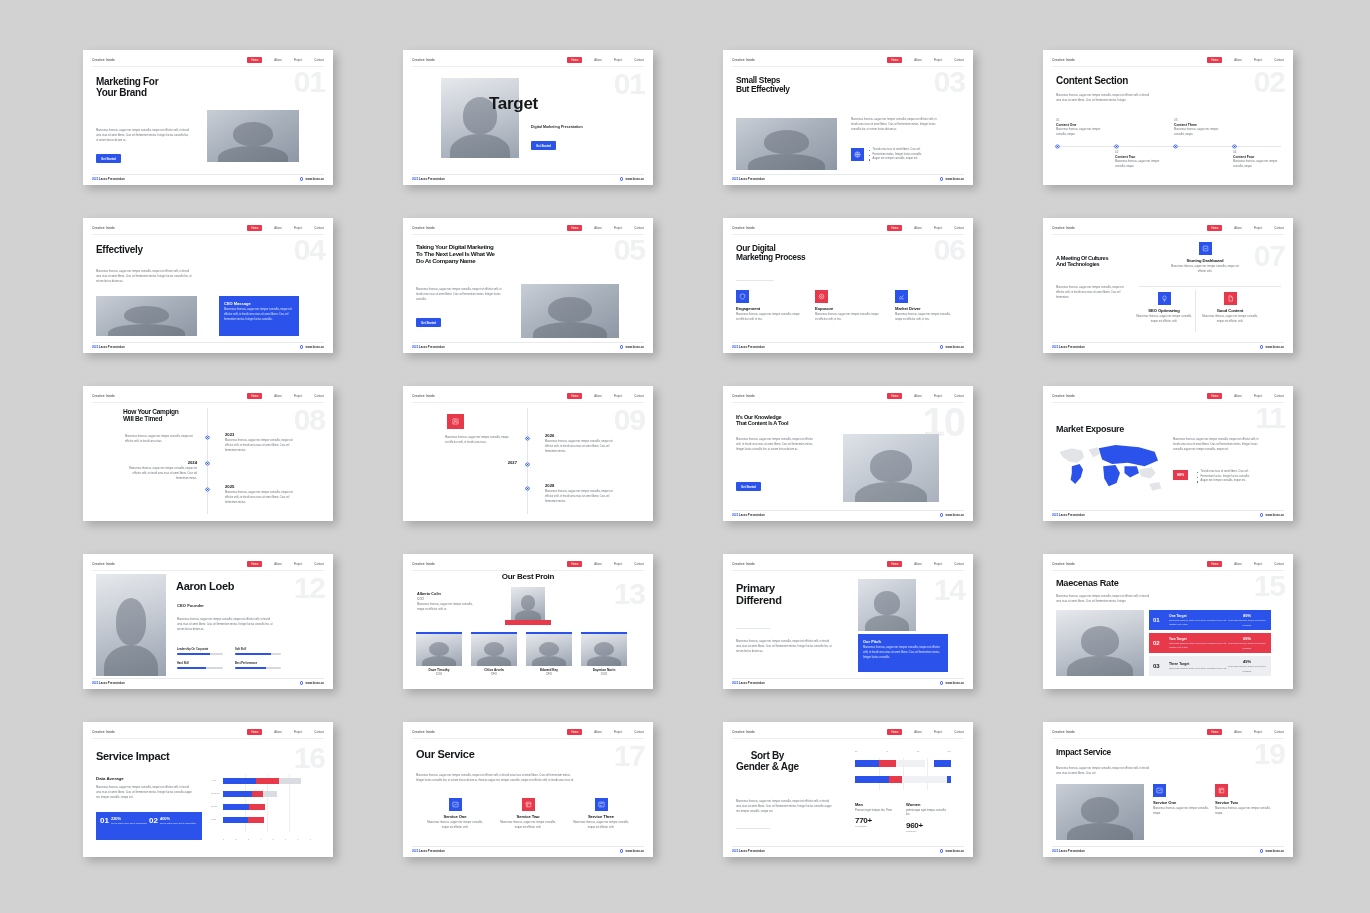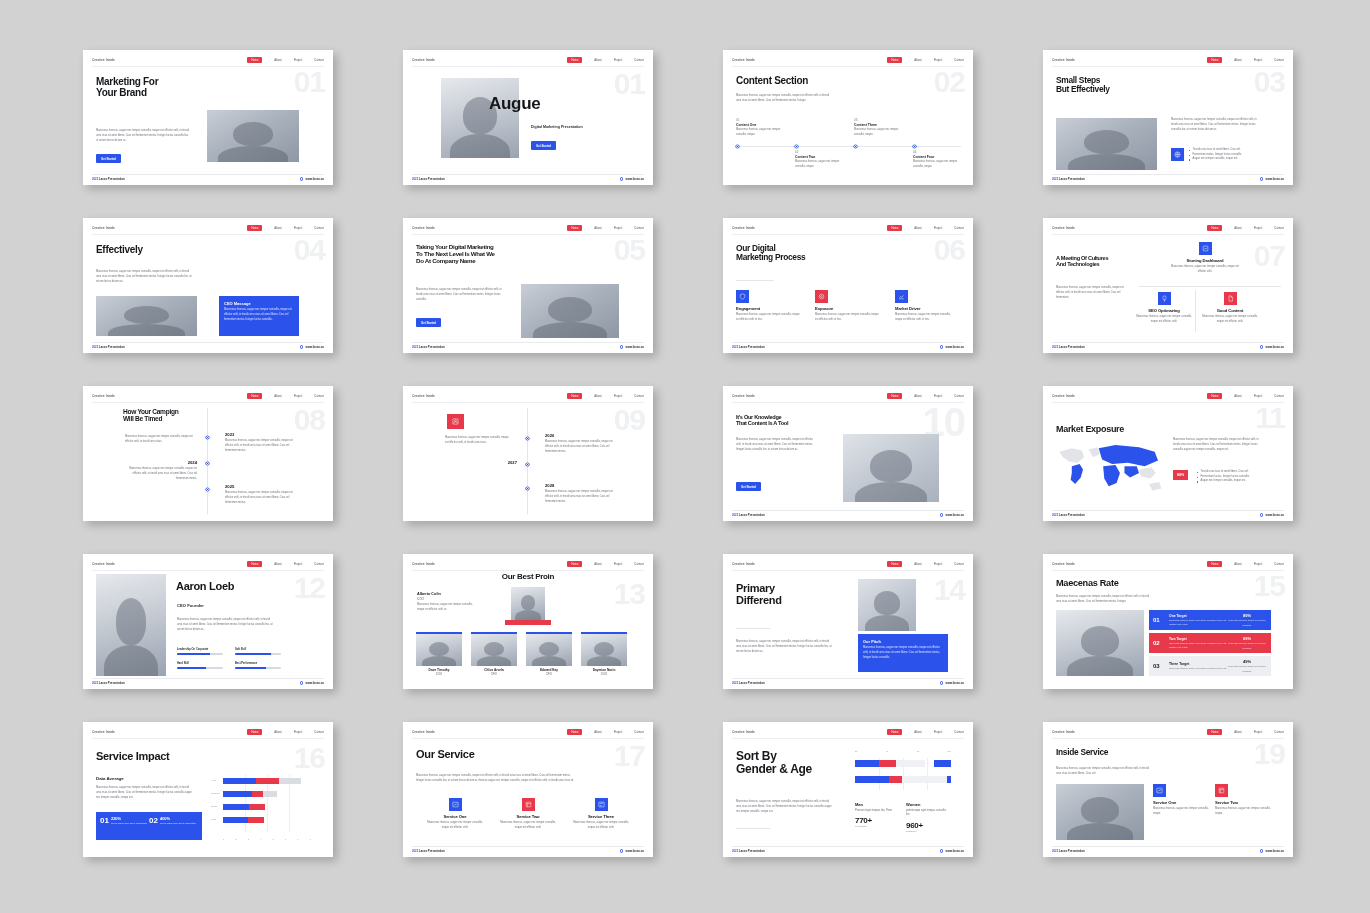--- a/index.html
+++ b/index.html
@@ -143,73 +143,29 @@
    <div class="nav">
     <span class="pill">Home</span>
     <span>About</span>
     <span>Project</span>
     <span>Contact</span>
    </div>
   </div>
   <div class="rule"></div>
   <div class="num" style="right:8px; top:22px; font-size:30px;">01</div>
   <div class="imgph p" style="position:absolute; left:38px; top:28px; width:78px; height:80px;"></div>
-  <h1 class="t" style="position:absolute; left:86px; top:44px; font-size:17px;">Augue</h1>
+  <h1 class="t" style="position:absolute; left:86px; top:44px; font-size:17px;">Target</h1>
   <div style="position:absolute; left:128px; top:75px; font-size:3.6px; font-weight:bold; color:#2b2b2b;">Digital Marketing Presentation</div>
   <div class="btn" style="position:absolute; left:128px; top:91px;">Get Started</div>
   <div class="footer">
    <div class="fl"><em>2023</em><span> Lasxo Presentation</span></div>
    <div class="fr">
             <span class="globe"></span>
             <span>www.lasxo.co</span>
           </div>
-  </div>
- </div>
-</div>
-
-<div class="slide">
- <div class="inner">
-  <div class="topbar">
-   <div class="brand">Creative Inside</div>
-   <div class="nav">
-    <span class="pill">Home</span>
-    <span>About</span>
-    <span>Project</span>
-    <span>Contact</span>
-   </div>
-  </div>
-  <div class="rule"></div>
-  <div class="num" style="right:8px; top:20px; font-size:30px;">02</div>
-  <h1 class="t" style="position:absolute; left:13px; top:25px;">Content Section</h1>
-  <p class="lorem" style="position:absolute; left:13px; top:44px; width:98px;">Maecenas rhoncus, augue nec tempor convallis, neque est efficitur velit, in tincidi urna risus sit amet libero. Cras vel fermentum metus. Integer.</p>
-
-  <div class="hline" style="position:absolute; left:13px; right:12px; top:96px;"></div>
-  <div style="position:absolute; left:13px; top:94.5px;" class="dot"></div>
-  <div style="position:absolute; left:72px; top:94.5px;" class="dot"></div>
-  <div style="position:absolute; left:131px; top:94.5px;" class="dot"></div>
-  <div style="position:absolute; left:190px; top:94.5px;" class="dot"></div>
-  <div style="position:absolute; left:13px; top:68px; width:54px;">
-   <div class="kicker">01</div>
-   <div class="h4" style="margin-top:1px;">Content One</div>
-   <p class="lorem" style="margin-top:1px;">Maecenas rhoncus, augue nec tempor convallis, neque.</p>
-  </div>
-  <div style="position:absolute; left:131px; top:68px; width:54px;">
-   <div class="kicker">03</div>
-   <div class="h4" style="margin-top:1px;">Content Three</div>
-   <p class="lorem" style="margin-top:1px;">Maecenas rhoncus, augue nec tempor convallis, neque.</p>
-  </div>
-  <div style="position:absolute; left:72px; top:100px; width:54px;">
-   <div class="kicker">02</div>
-   <div class="h4" style="margin-top:1px;">Content Two</div>
-   <p class="lorem" style="margin-top:1px;">Maecenas rhoncus, augue nec tempor convallis, neque.</p>
-  </div>
-  <div style="position:absolute; left:190px; top:100px; width:50px;">
-   <div class="kicker">04</div>
-   <div class="h4" style="margin-top:1px;">Content Four</div>
-   <p class="lorem" style="margin-top:1px;">Maecenas rhoncus, augue nec tempor convallis, neque.</p>
   </div>
  </div>
 </div>
 
 <div class="slide">
  <div class="inner">
   <div class="topbar">
    <div class="brand">Creative Inside</div>
    <div class="nav">
     <span class="pill">Home</span>
@@ -234,20 +190,64 @@
    <li>Tincidi urna risus sit amet libero. Cras vel.</li>
    <li>Fermentum metus. Integer luctus convallis.</li>
    <li>Augue nec tempor convallis, neque est.</li>
   </ul>
   <div class="footer">
    <div class="fl"><em>2023</em><span> Lasxo Presentation</span></div>
    <div class="fr">
             <span class="globe"></span>
             <span>www.lasxo.co</span>
           </div>
+  </div>
+ </div>
+</div>
+
+<div class="slide">
+ <div class="inner">
+  <div class="topbar">
+   <div class="brand">Creative Inside</div>
+   <div class="nav">
+    <span class="pill">Home</span>
+    <span>About</span>
+    <span>Project</span>
+    <span>Contact</span>
+   </div>
+  </div>
+  <div class="rule"></div>
+  <div class="num" style="right:8px; top:20px; font-size:30px;">02</div>
+  <h1 class="t" style="position:absolute; left:13px; top:25px;">Content Section</h1>
+  <p class="lorem" style="position:absolute; left:13px; top:44px; width:98px;">Maecenas rhoncus, augue nec tempor convallis, neque est efficitur velit, in tincidi urna risus sit amet libero. Cras vel fermentum metus. Integer.</p>
+
+  <div class="hline" style="position:absolute; left:13px; right:12px; top:96px;"></div>
+  <div style="position:absolute; left:13px; top:94.5px;" class="dot"></div>
+  <div style="position:absolute; left:72px; top:94.5px;" class="dot"></div>
+  <div style="position:absolute; left:131px; top:94.5px;" class="dot"></div>
+  <div style="position:absolute; left:190px; top:94.5px;" class="dot"></div>
+  <div style="position:absolute; left:13px; top:68px; width:54px;">
+   <div class="kicker">01</div>
+   <div class="h4" style="margin-top:1px;">Content One</div>
+   <p class="lorem" style="margin-top:1px;">Maecenas rhoncus, augue nec tempor convallis, neque.</p>
+  </div>
+  <div style="position:absolute; left:131px; top:68px; width:54px;">
+   <div class="kicker">03</div>
+   <div class="h4" style="margin-top:1px;">Content Three</div>
+   <p class="lorem" style="margin-top:1px;">Maecenas rhoncus, augue nec tempor convallis, neque.</p>
+  </div>
+  <div style="position:absolute; left:72px; top:100px; width:54px;">
+   <div class="kicker">02</div>
+   <div class="h4" style="margin-top:1px;">Content Two</div>
+   <p class="lorem" style="margin-top:1px;">Maecenas rhoncus, augue nec tempor convallis, neque.</p>
+  </div>
+  <div style="position:absolute; left:190px; top:100px; width:50px;">
+   <div class="kicker">04</div>
+   <div class="h4" style="margin-top:1px;">Content Four</div>
+   <p class="lorem" style="margin-top:1px;">Maecenas rhoncus, augue nec tempor convallis, neque.</p>
   </div>
  </div>
 </div>
 
 <div class="slide">
  <div class="inner">
   <div class="topbar">
    <div class="brand">Creative Inside</div>
    <div class="nav">
     <span class="pill">Home</span>
@@ -870,21 +870,21 @@
   <div class="topbar">
    <div class="brand">Creative Inside</div>
    <div class="nav">
     <span class="pill">Home</span>
     <span>About</span>
     <span>Project</span>
     <span>Contact</span>
    </div>
   </div>
   <div class="rule"></div>
-  <h1 class="t" style="position:absolute; left:13px; top:28px; font-size:12px; white-space:pre-line;">Sort By
+  <h1 class="t" style="position:absolute; left:13px; top:28px; font-size:10px; white-space:pre-line;text-align:center;">Sort By
 Gender &amp; Age</h1>
   <p class="lorem" style="position:absolute; left:13px; top:78px; width:96px;">Maecenas rhoncus, augue nec tempor convallis, neque est efficitur velit, in tincidi urna risus sit amet libero. Cras vel fermentum metus. Integer luctus convallis augue nec tempor convallis, neque est.</p>
   <div class="hline" style="position:absolute; left:13px; top:106px; width:34px;"></div>
 
   <div style="position:absolute; left:132px; top:28px; width:96px; height:40px;">
    <div style="position:absolute; left:0; right:0; top:0; display:flex; justify-content:space-between;">
      <span class="chart-axis">25</span>
      <span class="chart-axis">40</span>
      <span class="chart-axis">73</span>
      <span class="chart-axis">100</span>
@@ -931,21 +931,21 @@
    <div class="brand">Creative Inside</div>
    <div class="nav">
     <span class="pill">Home</span>
     <span>About</span>
     <span>Project</span>
     <span>Contact</span>
    </div>
   </div>
   <div class="rule"></div>
   <div class="num" style="right:8px; top:20px; font-size:30px;">19</div>
-  <h1 class="t" style="position:absolute; left:13px; top:26px; font-size:8.4px;">Inside Service</h1>
+  <h1 class="t" style="position:absolute; left:13px; top:26px; font-size:8.4px;">Impact Service</h1>
   <p class="lorem" style="position:absolute; left:13px; top:45px; width:98px;">Maecenas rhoncus, augue nec tempor convallis, neque est efficitur velit, in tincidi urna risus sit amet libero. Cras vel.</p>
   <div class="imgph" style="position:absolute; left:13px; top:62px; width:88px; height:56px;"></div>
   <div style="position:absolute; left:110px; top:62px; width:56px;">
    <div class="icobox blue">
             <svg viewBox="0 0 24 24" fill="none" stroke="#fff" stroke-width="1.6">
               <rect x="3" y="4" width="18" height="16" rx="1"></rect>
               <path d="M7 15l4-4 3 2 4-5"></path>
             </svg>
           </div>
    <div class="h3" style="margin-top:3px;">Service One</div>

